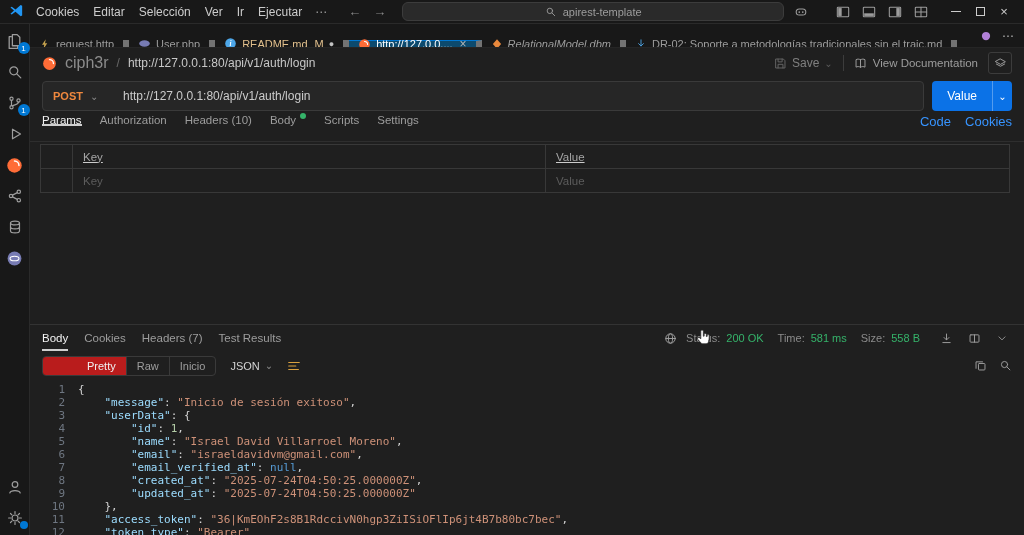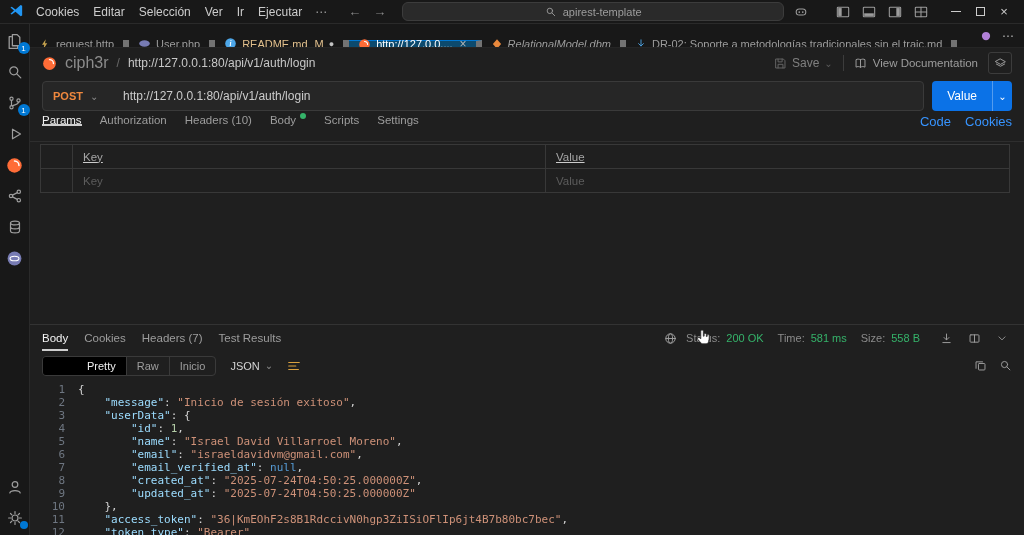--- a/index.html
+++ b/index.html
@@ -100,21 +100,21 @@
   .resp-tab { display:flex; align-items:center; }
   .resp-tab.active { color:#f2f2f2; box-shadow:inset 0 -2px 0 #cfcfcf; }
   .resp-meta { margin-left:auto; display:flex; align-items:center; gap:6px; font-size:11px; }
   .meta-label { color:#8b8b8b; }
   .meta-value { color:#35b36a; margin-right:8px; }
   .meta-icon { width:20px; height:18px; display:flex; align-items:center; justify-content:center; margin-left:2px; }
   .resp-viewbar { height:29px; display:flex; align-items:center; gap:10px; padding:0 12px; }
   .seg { display:flex; height:20px; border:1px solid #3a3a3a; border-radius:4px; overflow:hidden; }
   .seg-item { padding:0 10px; display:flex; align-items:center; font-size:11px; color:#9d9d9d; border-right:1px solid #3a3a3a; }
   .seg-item:last-child { border-right:none; }
-  .seg-item.active { background:#000000; color:#f0f0f0;padding-left:44px; }
+  .seg-item.active { background:#b91c1c; color:#f0f0f0;padding-left:44px; }
   .fmt-select { display:flex; align-items:center; gap:5px; font-size:11px; color:#d4d4d4; padding:0 4px; }
   .fmt-select .chev { color:#8a8a8a; font-size:10px; }
   .viewbar-right { margin-left:auto; display:flex; align-items:center; gap:12px; }
 
   
   .code-area { position:absolute; top:58px; left:0; right:0; bottom:0; display:flex; overflow:hidden;
     font-family:"DejaVu Sans Mono", monospace; font-size:11px; line-height:13px; }
   .gutter { width:48px; flex-shrink:0; text-align:right; padding-right:13px; color:#6e7681; }
   .code-lines { white-space:pre; color:#d4d4d4; }
   .ln, .cl { height:13px; }

